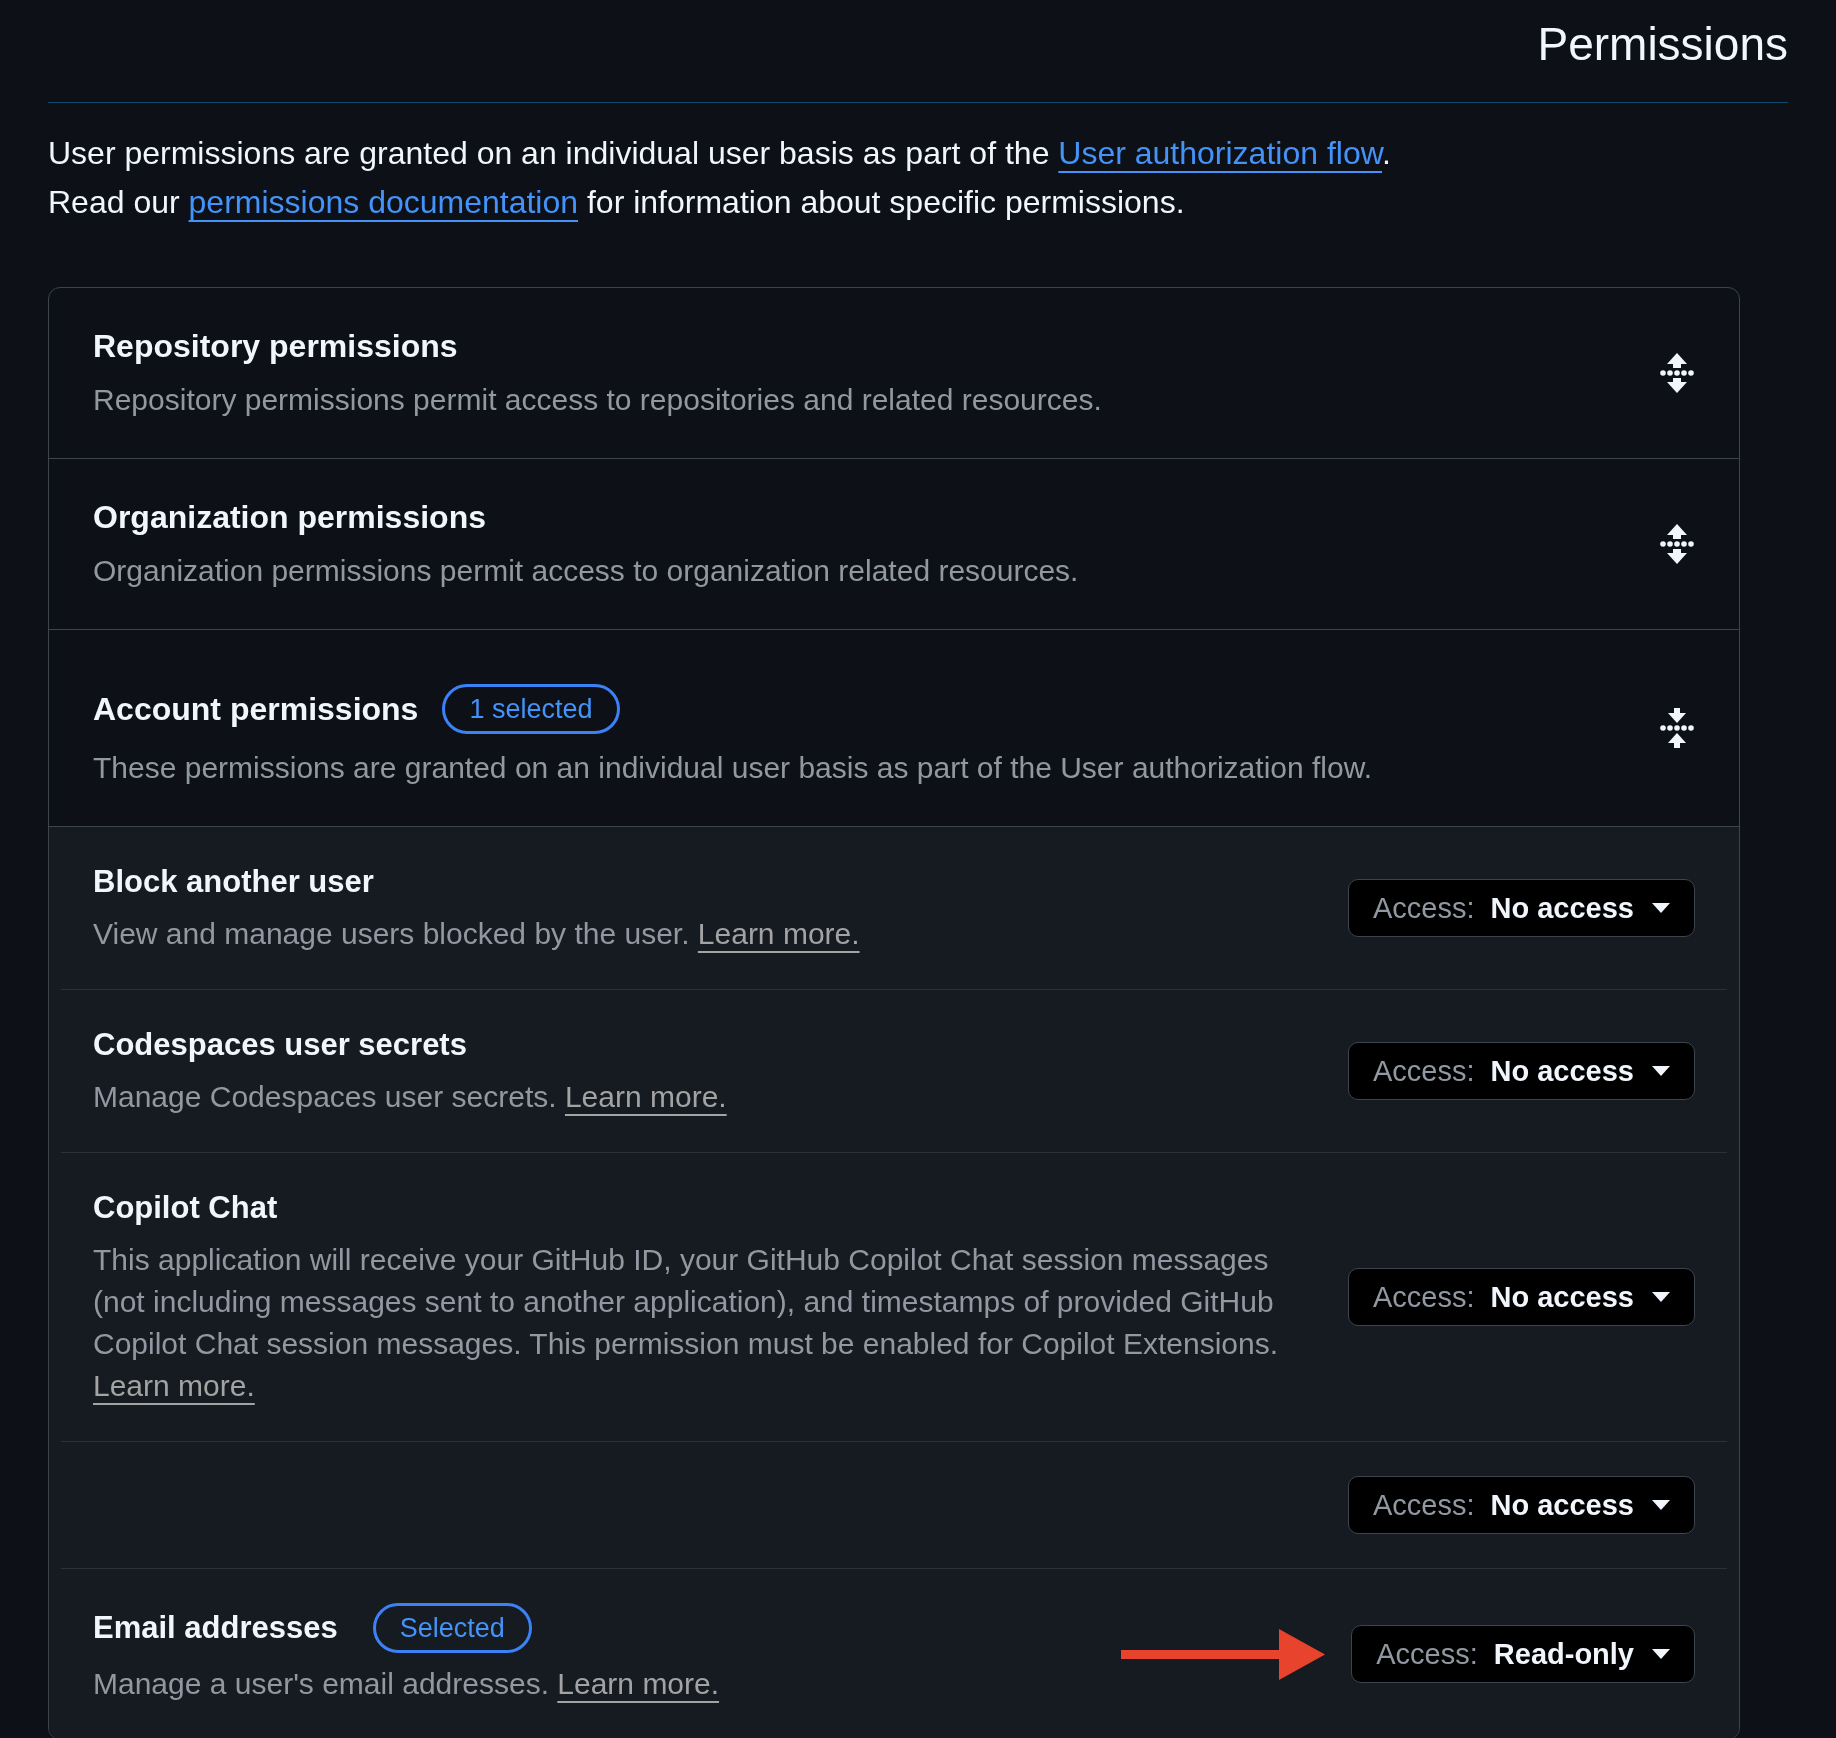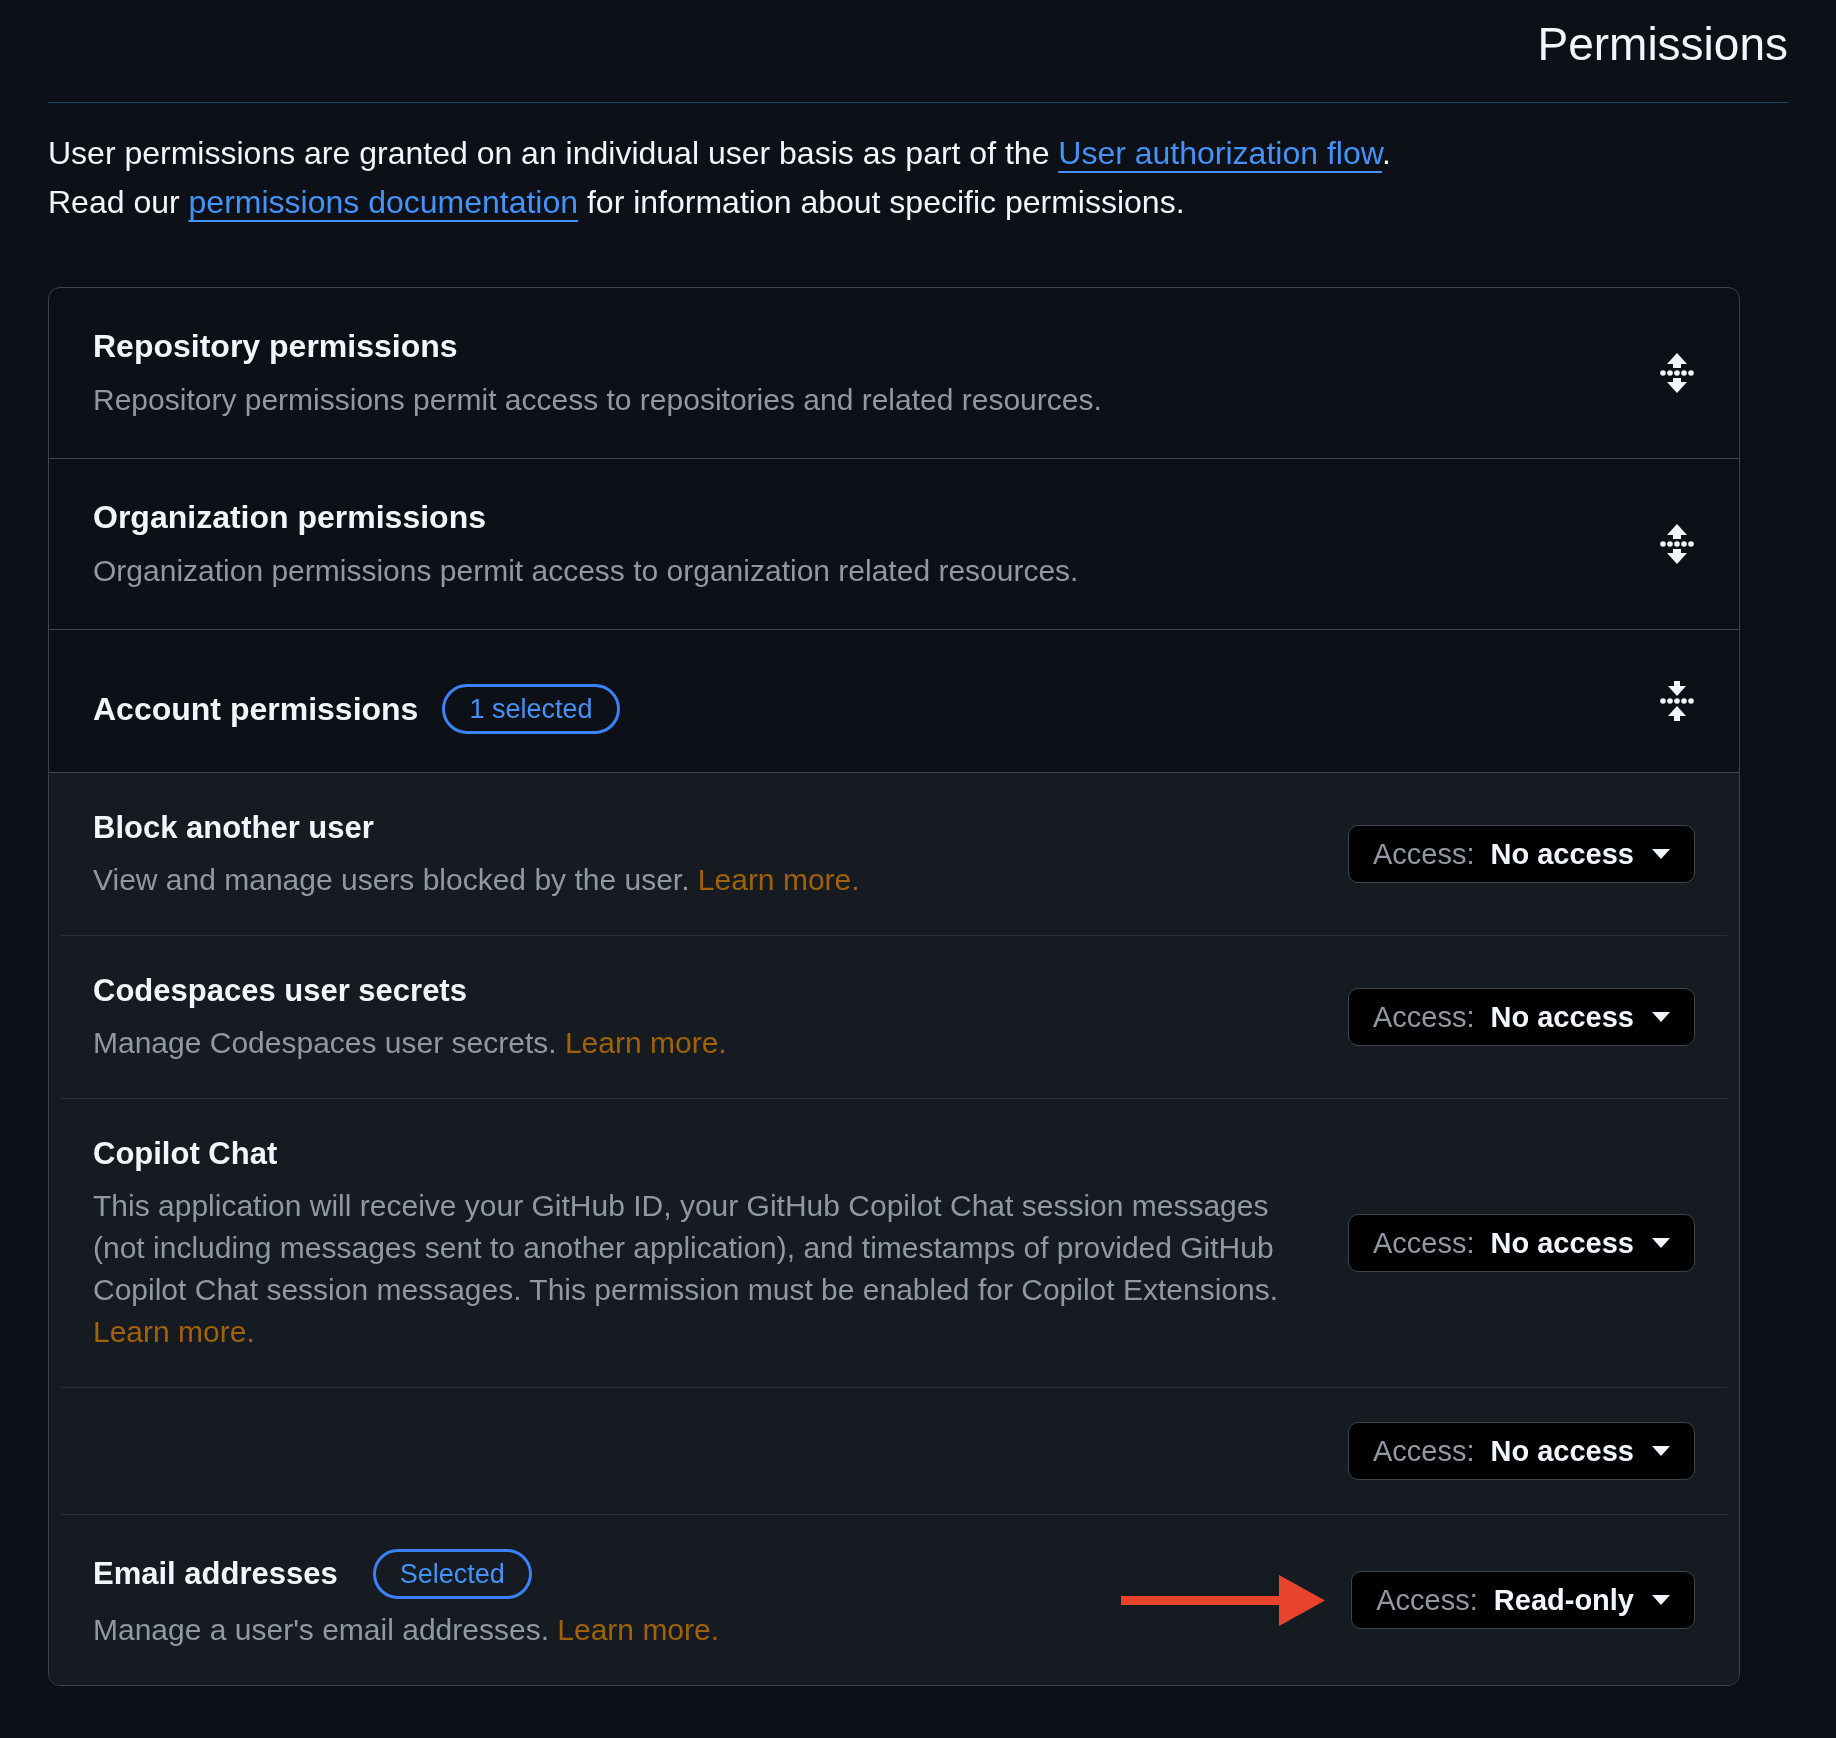--- a/index.html
+++ b/index.html
@@ -55,21 +55,21 @@
   .perm-row {
     position:relative;
     display:flex; align-items:center; gap:40px;
     padding:34px 44px;
   }
   .row-divider { height:1px; background:#2b313b; margin:0 12px; }
   .row-left { max-width:1280px; }
   .row-title-line { display:flex; align-items:center; gap:35px; }
   .row-title { font-size:31px; font-weight:700; line-height:42px; color:#f0f6fc; }
   .row-desc { font-size:30px; line-height:42px; color:#9198a1; margin-top:10px; }
-  .row-desc a { color:#a16207; text-underline-offset:7px; text-decoration-thickness:2px; cursor:pointer; }
+  .row-desc a { color:#a3a3a3; text-decoration:underline; text-underline-offset:7px; text-decoration-thickness:2px; cursor:pointer; }
 
   .row-right { margin-left:auto; display:flex; align-items:center; gap:26px; flex-shrink:0; }
 
   .access-btn {
     display:inline-flex; align-items:center; gap:16px;
     height:58px; padding:0 24px;
     background:#000000; border:1px solid #3d444d; border-radius:10px;
     font-family:inherit; font-size:29px; line-height:1;
     cursor:pointer; white-space:nowrap;
   }
@@ -143,20 +143,21 @@
             <use href="#icon-sort-out"></use>
           </svg>
       </div>
     </div>
 
     <div class="perm-section">
       <div class="section-title-row">
         <div class="section-title">Account permissions</div>
         <span class="pill-badge">1 selected</span>
       </div>
+      <div class="section-desc">These permissions are granted on an individual user basis as part of the User authorization flow.</div>
       <div class="drag-handle">
         <svg width="36" height="40" viewBox="0 0 36 40">
             <use href="#icon-sort-in"></use>
           </svg>
       </div>
     </div>
 
     <div class="rows-panel">
 
       <div class="perm-row">

